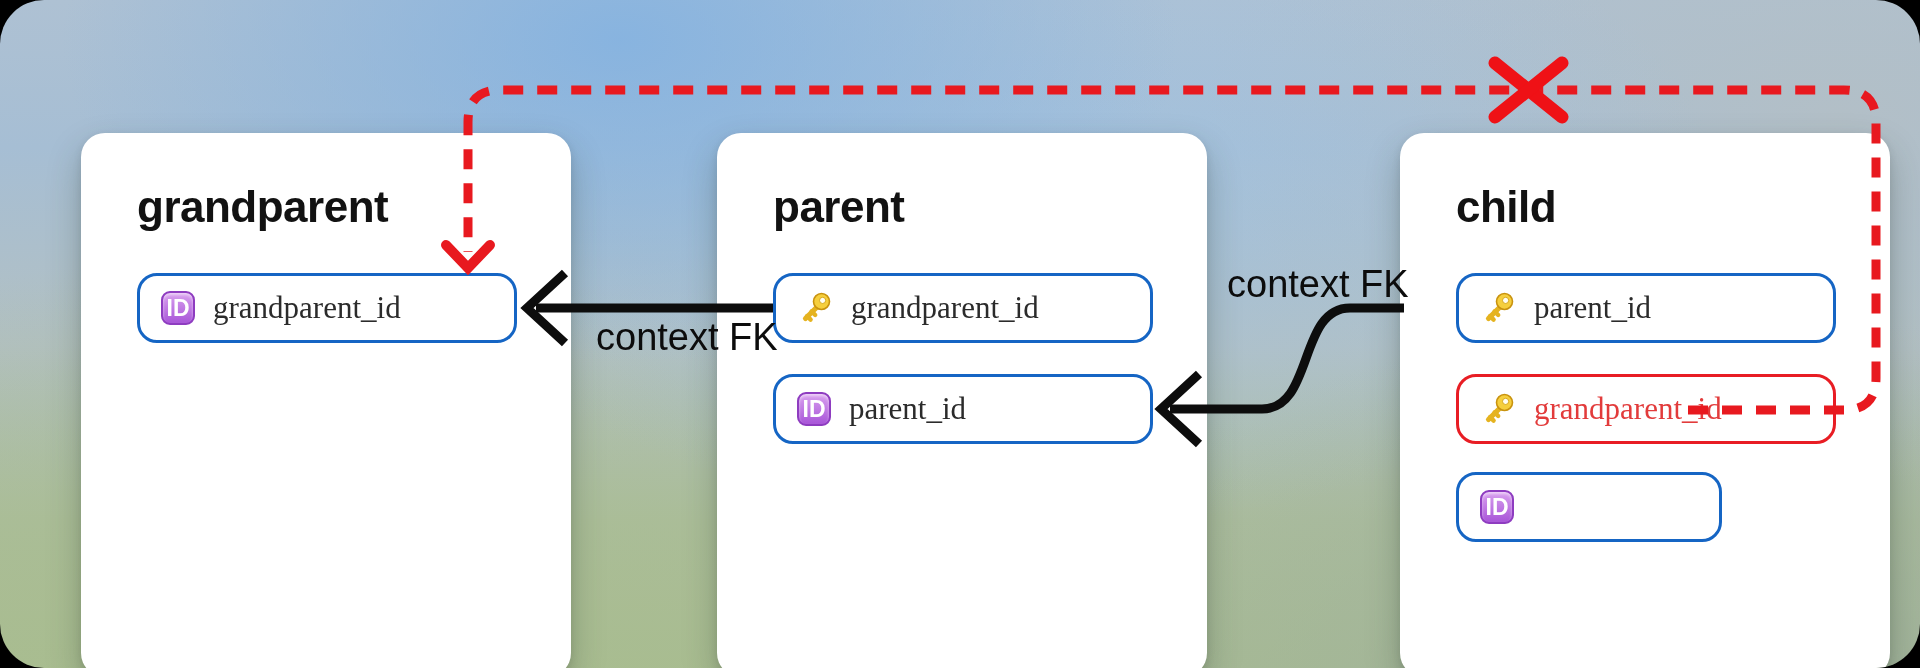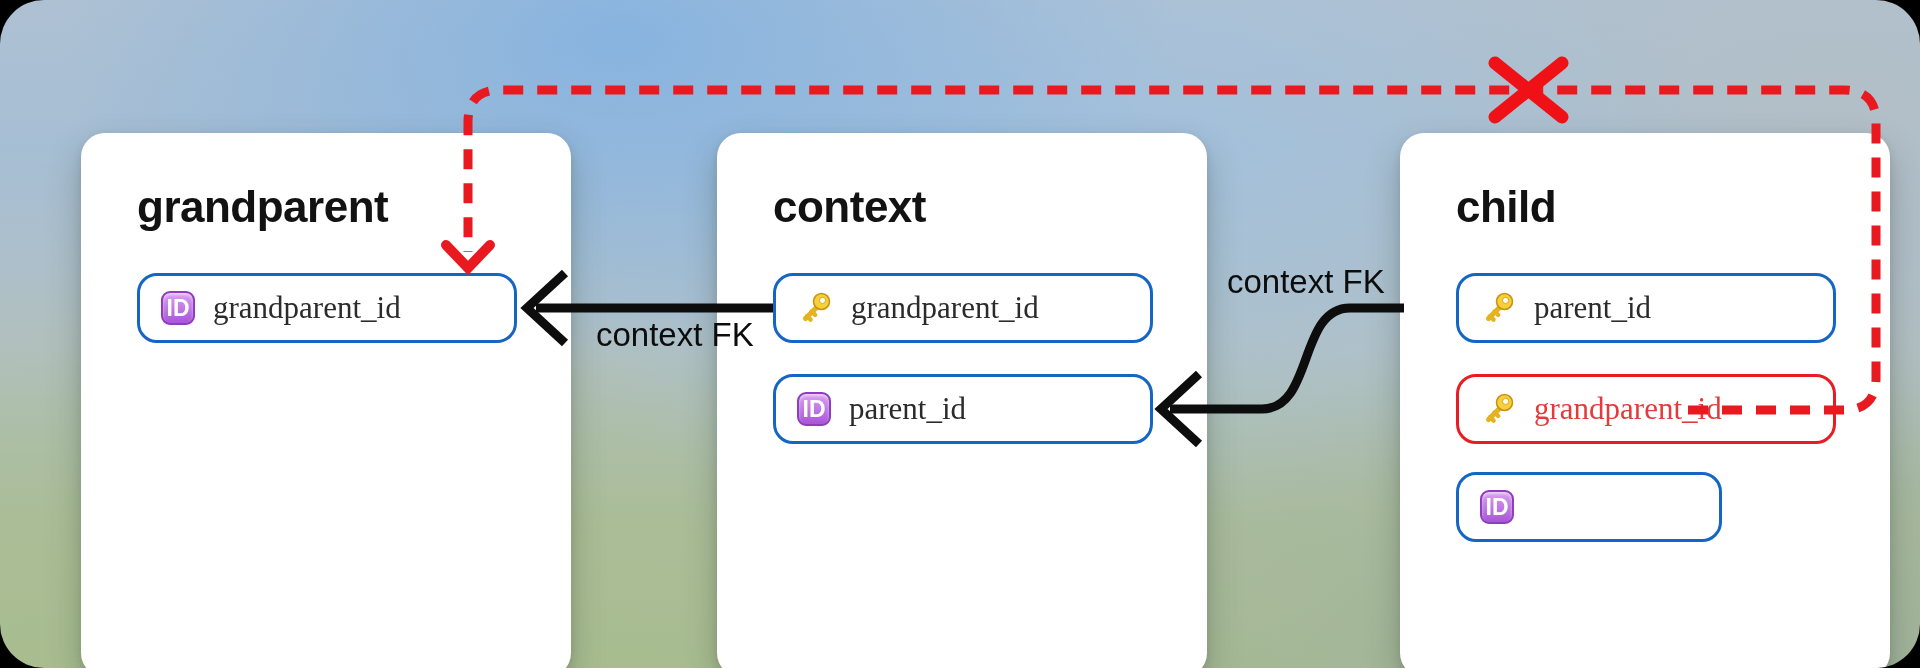--- a/index.html
+++ b/index.html
@@ -26,40 +26,40 @@
   .pill.invalid .pill-label{color:#e23b3b;}
   .row1{top:140px}.row2{top:241px}.row3{top:339px}
   .id-badge{width:34px;height:34px;flex:0 0 34px;border-radius:9px;
       background:linear-gradient(180deg,#d9a0ef 0%,#b express 50%,#a855d8 100%);
       background:linear-gradient(180deg,#d9a0ef 0%,#a855d8 100%);
       border:2px solid #8e3cc0;box-sizing:border-box;color:#fff;font-weight:700;font-size:23px;
       display:flex;align-items:center;justify-content:center;
       box-shadow:inset 0 2px 3px rgba(255,255,255,.55);}
   .key-icon{width:36px;height:36px;flex:0 0 36px;}
   .overlay{position:absolute;inset:0;z-index:5;pointer-events:none;}
-  .edge-label{position:absolute;z-index:6;font-size:33px;color:#0c0c0c;white-space:nowrap;}
+  .edge-label{position:absolute;z-index:6;font-size:38px;color:#0c0c0c;white-space:nowrap;}
   #edge-label-1{left:596px;top:316px;}
   #edge-label-2{left:1227px;top:263px;}
 </style>
 </head>
 <body>
 
 <div class="stage">
  <div class="screen">
 
   <div class="card" style="left:81px;">
     <div class="card-title">grandparent</div>
     <div class="pill row1">
       <span class="id-badge">ID</span>
       <span class="pill-label">grandparent_id</span>
     </div>
   </div>
 
   <div class="card" style="left:717px;">
-    <div class="card-title">context</div>
+    <div class="card-title">parent</div>
     <div class="pill row1">
       <svg class="key-icon" viewBox="0 0 36 36">
         <path d="M21.5 15.5 L8.5 28.5" stroke="#e5b320" stroke-width="5.2" stroke-linecap="round"></path>
         <path d="M10 26 L13.6 29.6" stroke="#e5b320" stroke-width="4.4" stroke-linecap="round"></path>
         <path d="M14.6 21.4 L18.2 25" stroke="#e5b320" stroke-width="4.4" stroke-linecap="round"></path>
         <circle cx="24.5" cy="11.5" r="8" fill="#f6cf3d" stroke="#c9930f" stroke-width="1.6"></circle>
         <circle cx="25.6" cy="10.4" r="3.1" fill="#fffef4" stroke="#d8a816" stroke-width="1"></circle>
       </svg>
       <span class="pill-label">grandparent_id</span>
     </div>

